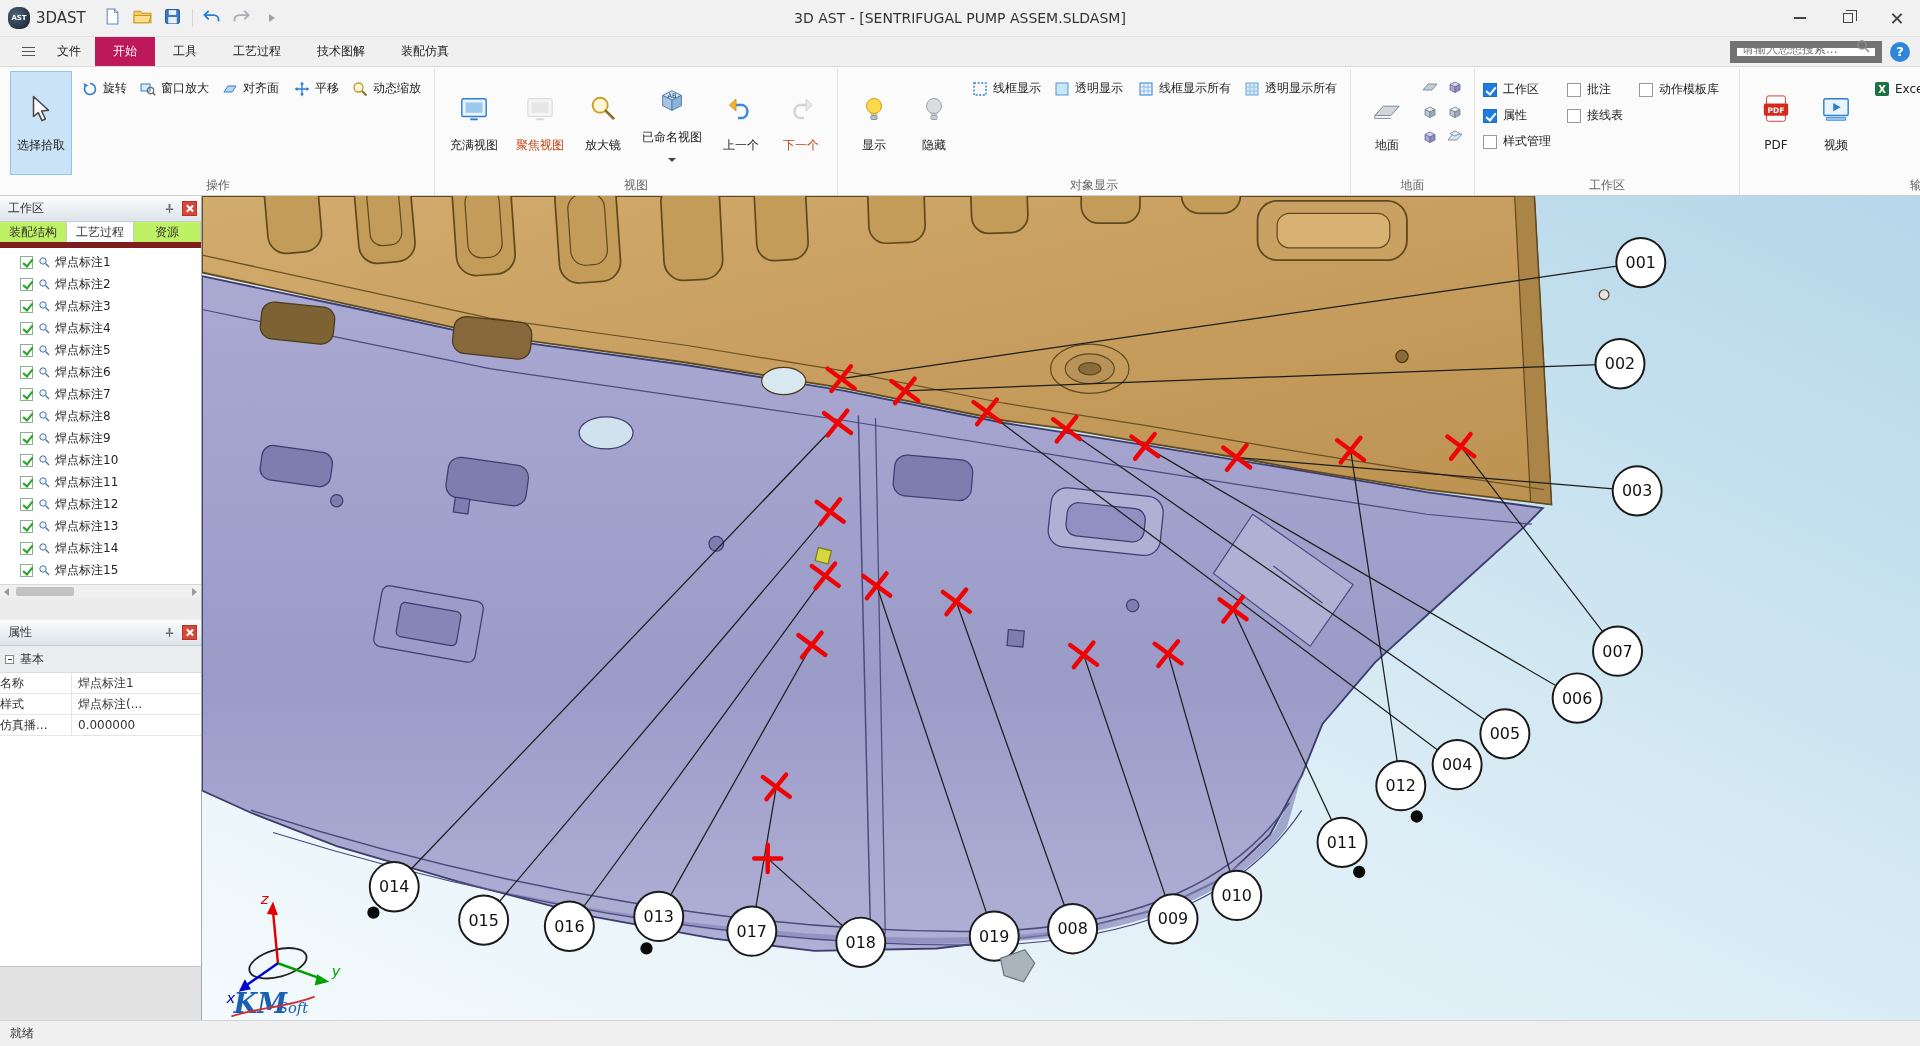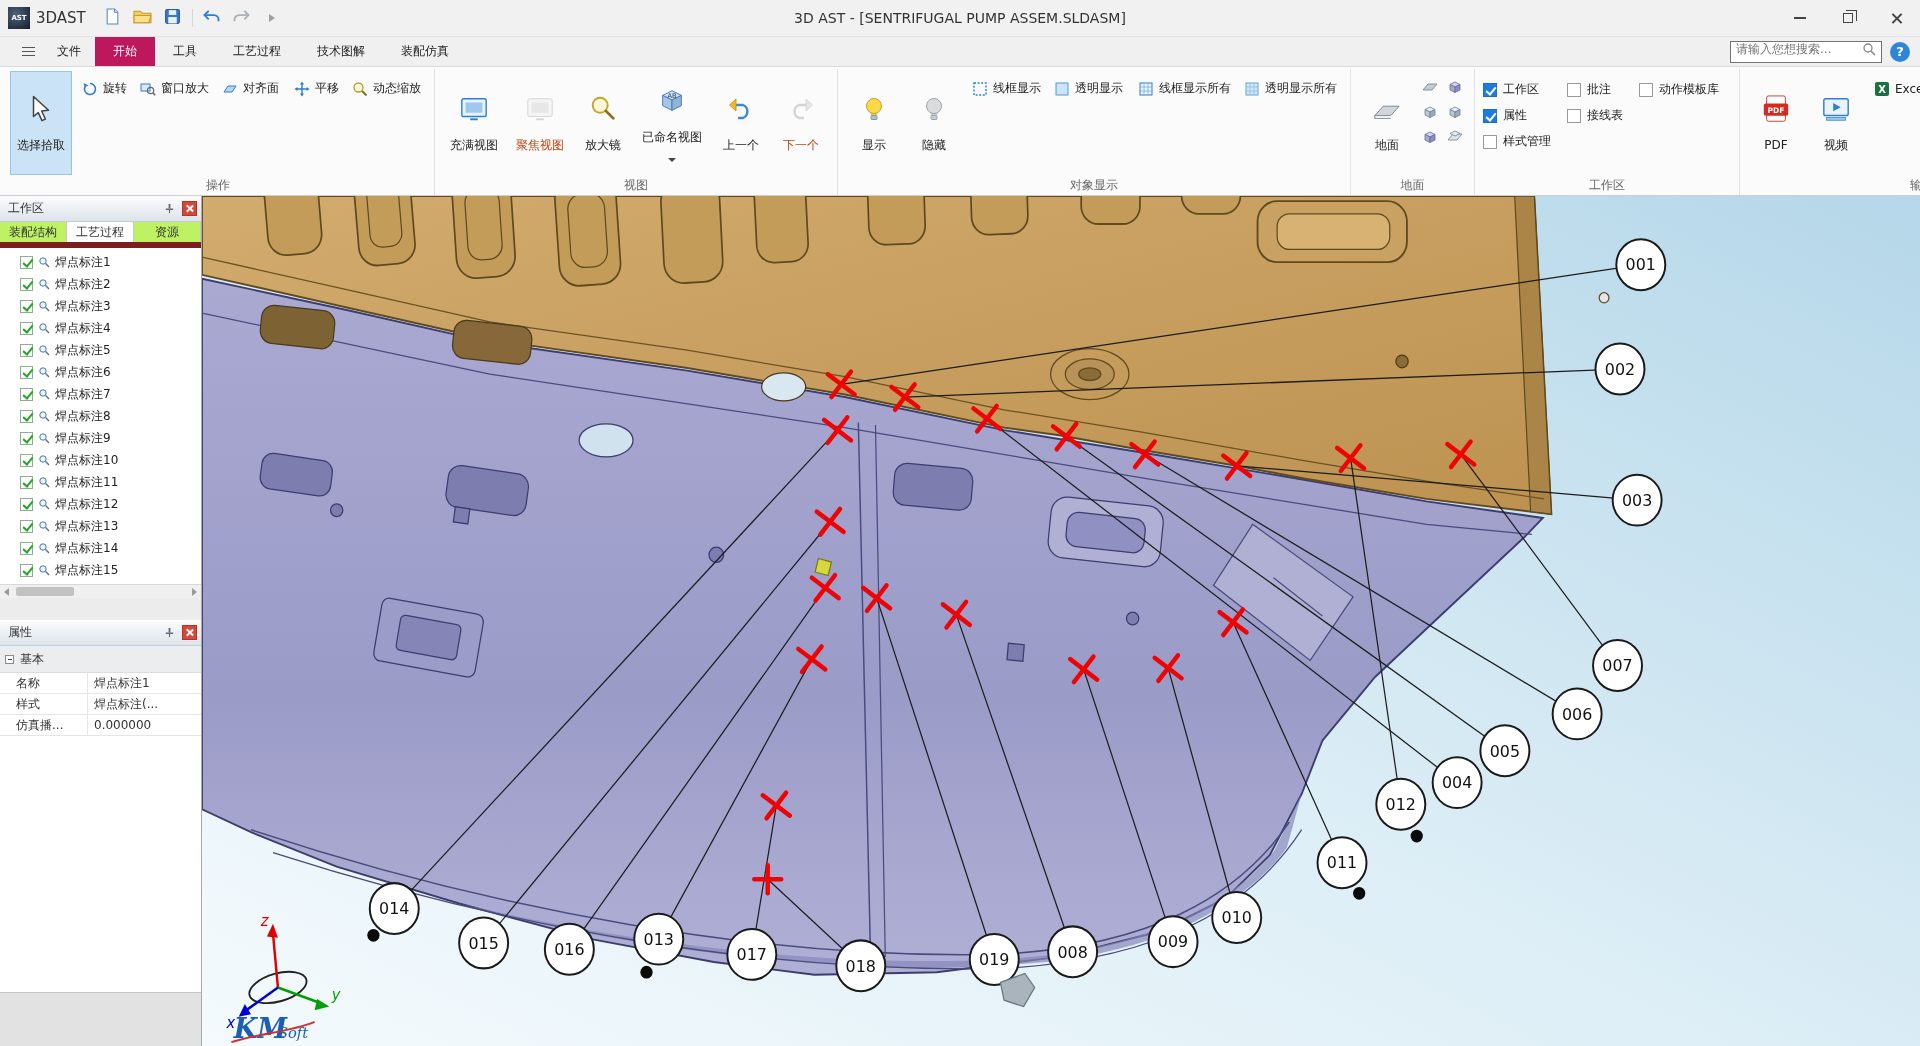--- a/index.html
+++ b/index.html
@@ -3,21 +3,21 @@
 <meta charset="utf-8">
 <style>
 *{margin:0;padding:0;box-sizing:border-box;}
 html,body{width:1920px;height:1046px;overflow:hidden;background:#fff;
   font-family:"DejaVu Sans","Liberation Sans",sans-serif;font-size:12px;color:#222;}
 .app{display:flex;flex-direction:column;height:100%;}
 
 
 .titlebar{height:37px;flex:none;background:#f1f1f1;border-bottom:1px solid #e2e2e2;
   display:flex;align-items:center;padding-left:8px;position:relative;}
-.tb-logo{width:22px;height:22px;border-radius:0;flex:none;
+.tb-logo{width:22px;height:22px;border-radius:9px;flex:none;
   background:radial-gradient(circle at 35% 35%,#50627a,#141e2c);color:#fff;font-size:7px;
   display:flex;align-items:center;justify-content:center;font-weight:bold;text-align:right;}
 .tb-appname{font-size:15px;color:#333;margin:0 12px 0 6px;}
 .tb-btn{width:30px;height:28px;display:flex;align-items:center;justify-content:center;border-radius:3px;}
 .tb-sep{width:1px;height:18px;background:#d6d6d6;margin:0 4px;}
 .tb-title{position:absolute;left:50%;transform:translateX(-50%);font-size:14px;color:#333;white-space:nowrap;}
 .tb-wincontrols{margin-left:auto;display:flex;height:100%;}
 .win-btn{width:48px;height:100%;display:flex;align-items:center;justify-content:center;}
 .ico-min{width:12px;height:2px;background:#444;}
 .ico-max{width:10px;height:10px;border:1px solid #444;position:relative;background:#f1f1f1;}
@@ -31,21 +31,21 @@
 
 
 .menurow{height:30px;flex:none;background:#f0f0f0;display:flex;align-items:stretch;border-bottom:1px solid #dadada;}
 .file-item{display:flex;align-items:center;gap:22px;padding:0 14px;margin-left:8px;}
 .hamburger{width:13px;}
 .hamburger i{display:block;height:1.5px;background:#555;margin:2.5px 0;}
 .menu-tabs{display:flex;align-items:stretch;}
 .mtab{display:flex;align-items:center;padding:0 18px;color:#222;}
 .mtab.active{background:#be185d;color:#fff;}
 .menurow-right{margin-left:auto;display:flex;align-items:center;gap:8px;padding-right:10px;}
-.searchbox{width:152px;height:22px;background:#fff;border:1px solid #737373;display:flex;align-items:flex-start;padding:0 5px;}
+.searchbox{width:152px;height:22px;background:#fff;border:7px solid #737373;display:flex;align-items:flex-end;padding:0 5px;}
 .searchbox input{border:none;outline:none;flex:1;min-width:0;font-size:12px;color:#555;background:transparent;font-family:inherit;}
 .help-btn{width:20px;height:20px;border-radius:50%;background:#2e86d8;color:#fff;
   display:flex;align-items:center;justify-content:center;font-weight:bold;font-size:13px;}
 
 
 .ribbon{height:129px;flex:none;background:#fbfbfb;border-bottom:1px solid #cfcfcf;
   display:flex;align-items:stretch;padding:2px 2px 0 2px;}
 .rgroup{display:flex;flex-direction:column;padding:2px 8px 0 8px;border-right:1px solid #e3e3e3;flex:none;}
 .rg-body{flex:1;display:flex;align-items:stretch;gap:4px;}
 .rg-label{height:20px;display:flex;align-items:center;justify-content:center;color:#666;}
@@ -95,21 +95,21 @@
 .harrow{position:absolute;top:3px;width:0;height:0;border-top:4px solid transparent;border-bottom:4px solid transparent;}
 .harrow.left{left:4px;border-right:5px solid #9a9a9a;}
 .harrow.right{right:4px;border-left:5px solid #9a9a9a;}
 .panel-gap{height:22px;flex:none;background:#ececec;}
 .props-body{flex:1;min-height:0;background:#fff;display:flex;flex-direction:column;}
 .pgroup-row{height:27px;flex:none;background:#ecedee;border-bottom:1px solid #dcdcdc;
   display:flex;align-items:center;gap:6px;padding-left:5px;color:#333;}
 .expander{width:9px;height:9px;border:1px solid #8a8a8a;background:#fff;position:relative;flex:none;}
 .expander::after{content:"";position:absolute;left:1.5px;top:3.5px;width:4.5px;height:1px;background:#444;}
 .prow{display:flex;height:21px;flex:none;border-bottom:1px solid #e6e6e6;}
-.plabel{width:88px;flex:none;display:flex;align-items:center;padding-left:16px;border-right:1px solid #e6e6e6;color:#333;white-space:nowrap;overflow:hidden;}
+.plabel{width:72px;flex:none;display:flex;align-items:center;border-right:1px solid #e6e6e6;color:#333;white-space:nowrap;overflow:hidden;}
 .pvalue{flex:1;display:flex;align-items:center;padding-left:6px;color:#333;white-space:nowrap;overflow:hidden;}
 .props-fill{flex:1;background:#fff;}
 .left-footer{height:54px;flex:none;background:#e2e2e2;border-top:1px solid #c6c6c6;}
 
 .viewport{flex:1;position:relative;min-width:0;background:#dceef6;}
 .viewport svg{position:absolute;inset:0;width:100%;height:100%;}
 
 
 .leader-line{stroke:#1c1c1c;stroke-width:1;}
 .weld-x{stroke:#ee0404;stroke-width:3.6;stroke-linecap:round;}
@@ -969,13 +969,16 @@
           <g>
             <text class="logo-km" x="26" y="662">KM</text>
             <text class="logo-soft" x="62" y="662">Soft</text>
             <path d="M24,665 C46,658 72,657 92,649" stroke="#d03030" stroke-width="1.5" fill="none"></path>
           </g>
         </g>
       </svg>
     </div>
   </div>
 
+  <div class="statusbar">
+    <span>就绪</span>
+  </div>
 </div>
 
 </body></html>

